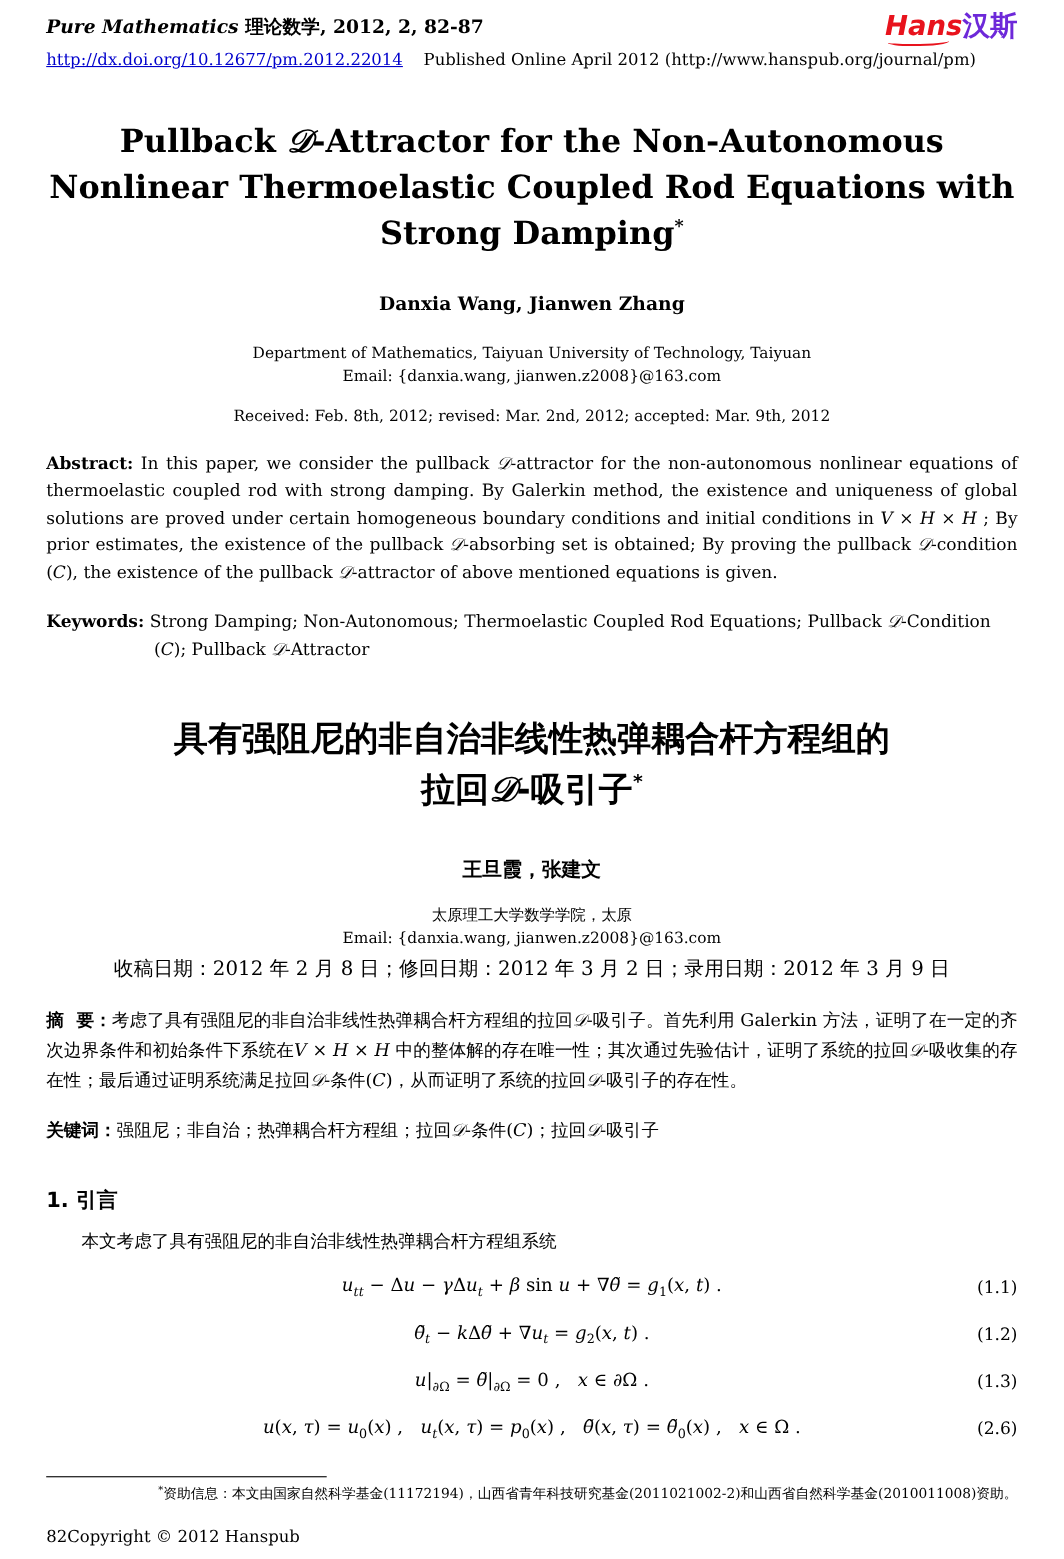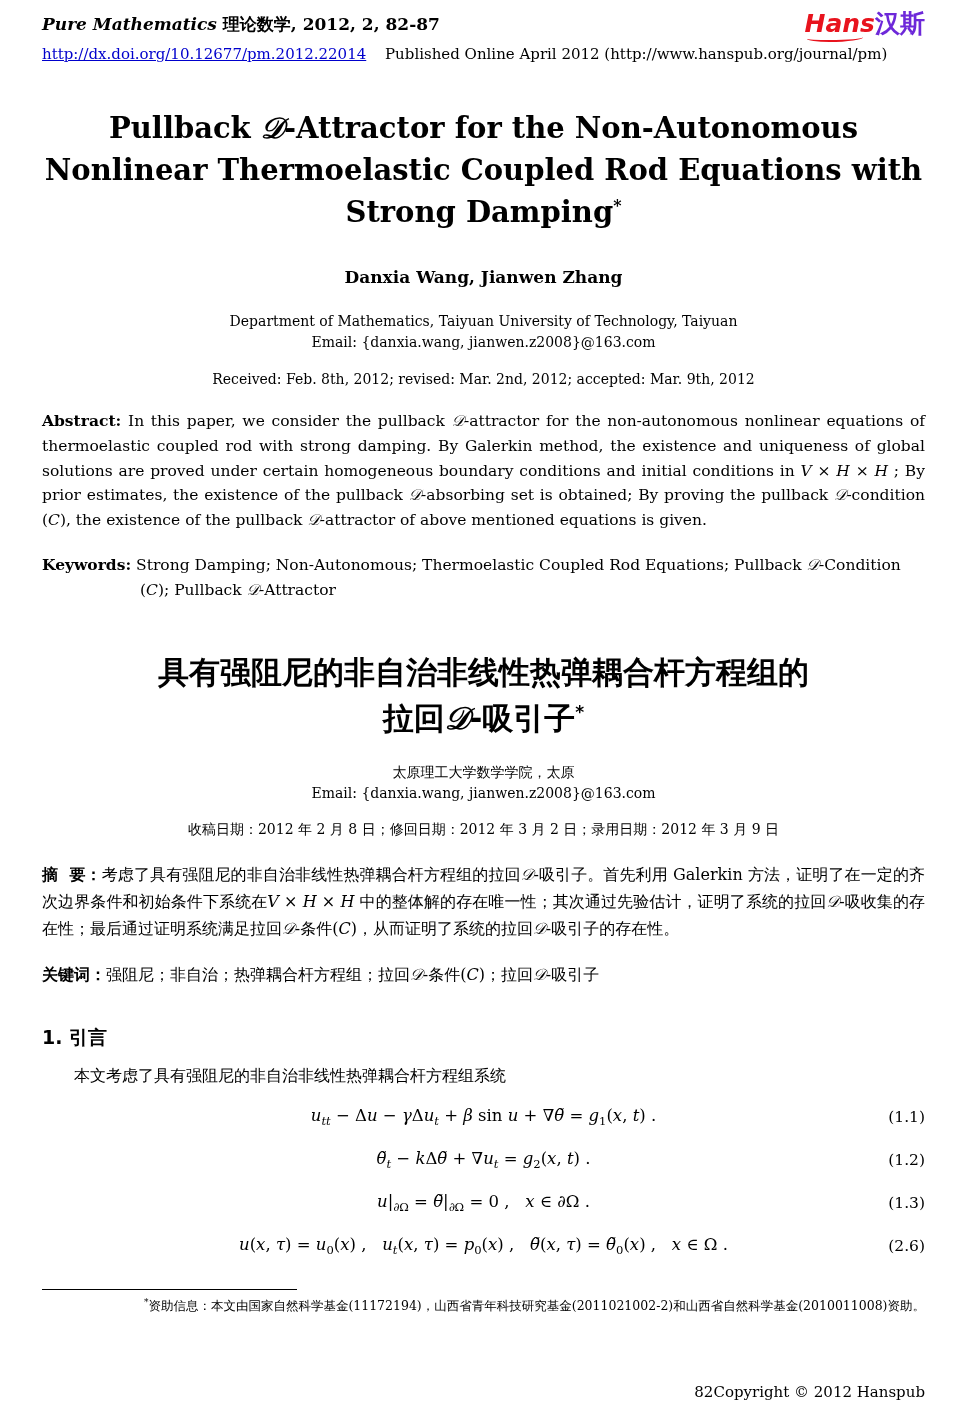--- a/index.html
+++ b/index.html
@@ -53,40 +53,40 @@
   }
 
   
   .hei { font-family:"DejaVu Sans","Liberation Sans",sans-serif; font-weight:bold; }
   .title-cn {
     margin-top:46px; text-align:center;
     font-size:31px; line-height:1.5;
   }
   .authors-cn { margin-top:36px; text-align:center; font-size:18px; font-weight:bold; }
   .affil-block-cn { margin-top:20px; text-align:center; font-size:14px; line-height:1.55; }
-  .dates-cn { margin-top:16px; text-align:center; font-size:14px; }
+  .dates-cn { margin-top:3px; text-align:center; font-size:18px; }
   .abstract-cn { margin-top:23px; font-size:16px; line-height:1.68; text-align:justify; }
   .keywords-cn { margin-top:19px; font-size:16px; line-height:1.68; }
 
   
   .sec-heading { margin-top:37px; font-size:19px; }
   .intro { margin-top:15px; font-size:16px; text-indent:2em; }
 
   .eq-row { position:relative; margin-top:19px; text-align:center; font-size:16.5px; min-height:24px; }
   .eq-row:first-of-type { margin-top:24px; }
   .eq sub { font-size:70%; }
   .eq-num { position:absolute; right:0; top:2px; font-size:15.5px; }
 
   
   .footnote-sep { margin-top:30px; width:255px; border-top:1px solid #000; }
   .footnote { margin-top:6px; font-size:12.5px; line-height:1.5;text-align:right; }
   .footnote sup { font-size:9px; }
   .ftr {
     margin-top:auto; padding-top:20px;
-    display:flex; justify-content:flex-end; font-size:15px;
+    display:flex; justify-content:flex-start; font-size:15px;
   }
 </style>
 </head>
 <body>
 
 <div class="page">
 
   <header>
     <div class="hdr-row">
       <div class="journal-line">
@@ -109,20 +109,21 @@
     <div>Department of Mathematics, Taiyuan University of Technology, Taiyuan</div>
     <div>Email: {danxia.wang, jianwen.z2008}@163.com</div>
   </div>
   <div class="received">Received: Feb. 8th, 2012; revised: Mar. 2nd, 2012; accepted: Mar. 9th, 2012</div>
 
   <p class="abstract"><span class="lbl-en">Abstract:</span><span> In this paper, we consider the pullback <span class="scr">𝒟</span>-attractor for the non-autonomous nonlinear equations of thermoelastic coupled rod with strong damping. By Galerkin method, the existence and uniqueness of global solutions are proved under certain homogeneous boundary conditions and initial conditions in <i>V</i> × <i>H</i> × <i>H</i> ; By prior estimates, the existence of the pullback <span class="scr">𝒟</span>-absorbing set is obtained; By proving the pullback <span class="scr">𝒟</span>-condition (<i>C</i>), the existence of the pullback <span class="scr">𝒟</span>-attractor of above mentioned equations is given.</span></p>
 
   <p class="keywords"><span class="lbl-en">Keywords:</span><span> Strong Damping; Non-Autonomous; Thermoelastic Coupled Rod Equations; Pullback <span class="scr">𝒟</span>-Condition (<i>C</i>); Pullback <span class="scr">𝒟</span>-Attractor</span></p>
 
   <h2 class="title-cn hei">具有强阻尼的非自治非线性热弹耦合杆方程组的<br>拉回<span class="scr">𝒟</span>-吸引子<sup class="star">*</sup></h2>
+  <div class="authors-cn">王旦霞，张建文</div>
   <div class="affil-block-cn">
     <div>太原理工大学数学学院，太原</div>
     <div>Email: {danxia.wang, jianwen.z2008}@163.com</div>
   </div>
   <div class="dates-cn">收稿日期：2012 年 2 月 8 日；修回日期：2012 年 3 月 2 日；录用日期：2012 年 3 月 9 日</div>
 
   <p class="abstract-cn"><span class="hei">摘&nbsp;&nbsp;要：</span><span>考虑了具有强阻尼的非自治非线性热弹耦合杆方程组的拉回<span class="scr">𝒟</span>-吸引子。首先利用 Galerkin 方法，证明了在一定的齐次边界条件和初始条件下系统在<i>V</i> × <i>H</i> × <i>H</i> 中的整体解的存在唯一性；其次通过先验估计，证明了系统的拉回<span class="scr">𝒟</span>-吸收集的存在性；最后通过证明系统满足拉回<span class="scr">𝒟</span>-条件(<i>C</i>)，从而证明了系统的拉回<span class="scr">𝒟</span>-吸引子的存在性。</span></p>
 
   <p class="keywords-cn"><span class="hei">关键词：</span><span>强阻尼；非自治；热弹耦合杆方程组；拉回<span class="scr">𝒟</span>-条件(<i>C</i>)；拉回<span class="scr">𝒟</span>-吸引子</span></p>
 

